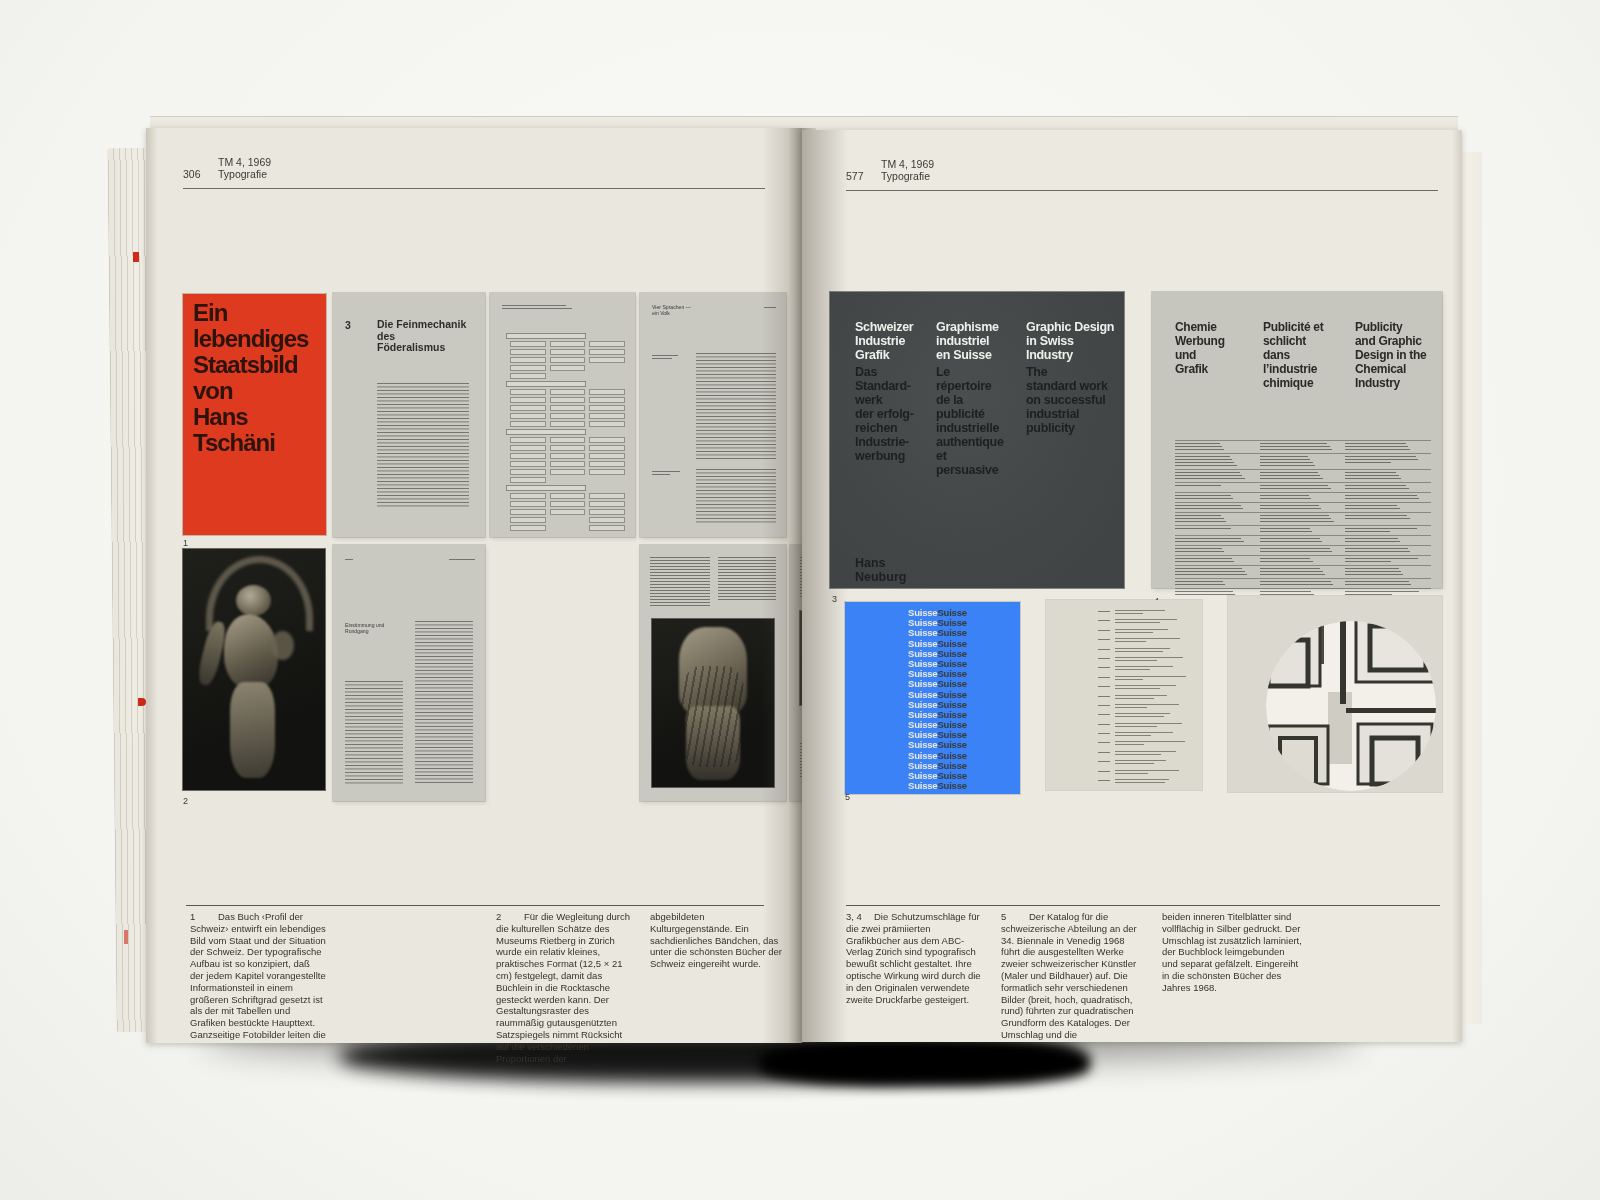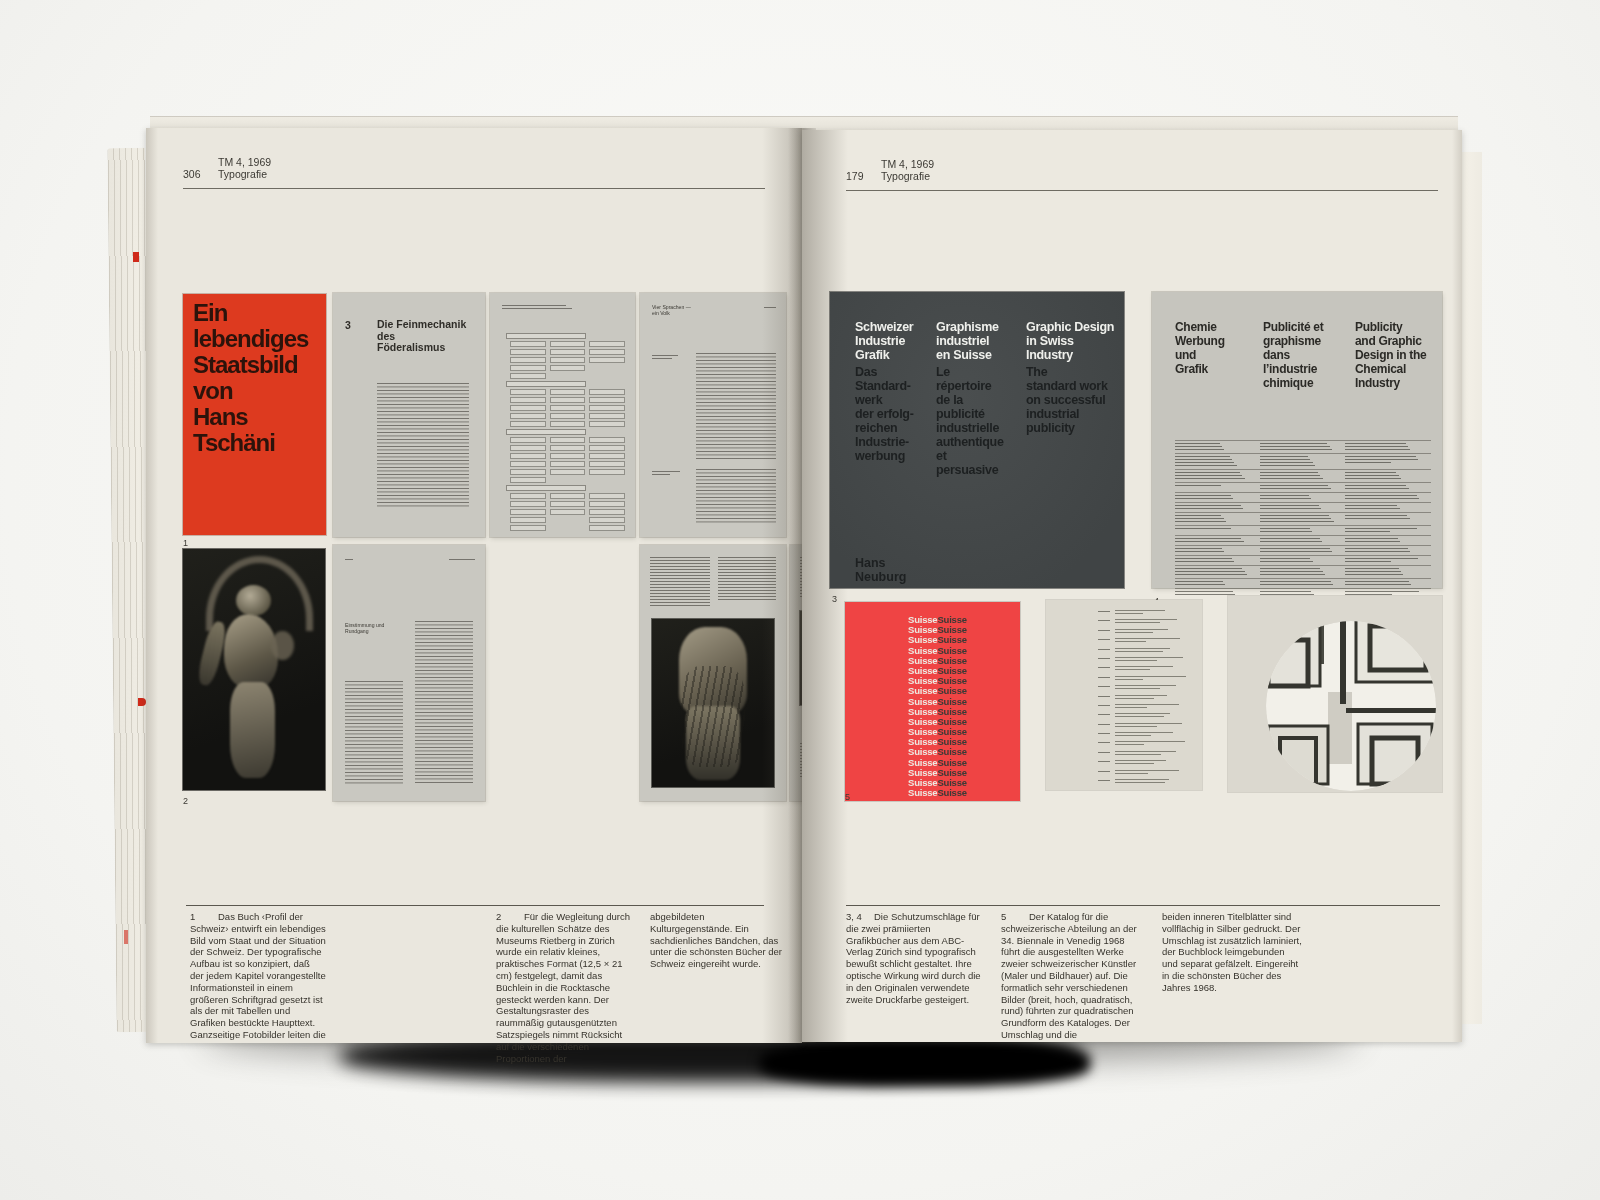--- a/index.html
+++ b/index.html
@@ -52,21 +52,21 @@
   .dk-title{font-weight:bold;font-size:12.5px;line-height:14px;letter-spacing:-.3px;color:#eff0ec;white-space:pre-line;}
   .dk-sub{font-weight:bold;font-size:12.5px;line-height:14px;letter-spacing:-.3px;color:#1d2021;white-space:pre-line;margin-top:3px;}
   .dk-author{font-weight:bold;font-size:12.5px;line-height:14px;color:#1d2021;white-space:pre-line;}
   
   .grey-cover{background:#c6c5be;box-shadow:0 0 0 1px rgba(105,102,93,.25),1px 2px 4px rgba(80,76,66,.18);}
   .gc-title{font-weight:bold;font-size:12px;line-height:14px;letter-spacing:-.3px;color:#2b2a26;white-space:pre-line;}
   .toc-row{border-top:1px solid rgba(75,73,65,.5);padding:2px 0 1px 0;display:flex;}
   .toc-cell{width:33.3%;padding-right:8px;box-sizing:border-box;}
   .toc-cell .gl{height:1px;background:rgba(55,53,47,.6);margin-bottom:2px;}
   
-  .suisse-panel{background:#ef4444;box-shadow:0 0 0 1px rgba(100,98,90,.25);overflow:hidden;padding-top:13px;}
+  .suisse-panel{background:#3b82f6;box-shadow:0 0 0 1px rgba(100,98,90,.25);overflow:hidden;padding-top:6px;}
   .suisse-row{height:10.2px;line-height:10.2px;padding-left:63px;font-size:9.5px;font-weight:bold;letter-spacing:-.2px;white-space:nowrap;}
   .s-light{color:#eceae2;}
   .s-dark{color:#3a3a36;}
   
   .catalog-rows{position:absolute;left:52px;top:10px;right:14px;bottom:6px;}
   .cat-row{display:flex;gap:5px;margin-bottom:3.4px;}
   .cat-year{width:12px;height:1px;background:rgba(60,58,50,.6);margin-top:1px;flex:none;}
   .cat-lines{flex:1;}
   .cat-lines .gl{height:1px;background:rgba(60,58,50,.55);margin-bottom:2px;}
   
@@ -303,21 +303,21 @@
       <span class="cap-num">2</span><span>Für die Wegleitung durch die kulturellen Schätze des Museums Rietberg in Zürich wurde ein relativ kleines, praktisches Format (12,5 × 21 cm) festgelegt, damit das Büchlein in die Rocktasche gesteckt werden kann. Der Gestaltungsraster des raummäßig gutausgenützten Satzspiegels nimmt Rücksicht auf die verschiedenen Proportionen der</span>
     </div>
     <div class="abs cap" style="left:504px;top:783px;width:136px;">
       <span class="cap-num"></span><span>abgebildeten Kulturgegenstände. Ein sachdienliches Bändchen, das unter die schönsten Bücher der Schweiz eingereiht wurde.</span>
     </div>
   </div>
 
   <div class="abs spine"></div>
 
   <div class="abs page page-right">
-    <div class="abs hdr-num" style="left:44px;top:40px;">179</div>
+    <div class="abs hdr-num" style="left:44px;top:40px;">577</div>
     <div class="abs hdr-journal" style="left:79px;top:28px;">TM 4, 1969
 Typografie</div>
     <div class="abs hdr-rule" style="left:44px;top:60px;width:592px;"></div>
 
     <div class="abs dark-cover" style="left:28px;top:162px;width:294px;height:296px;">
       <div class="abs" style="left:25px;top:28px;width:84px;">
         <div class="dk-title">Schweizer
 Industrie
 Grafik</div>
         <div class="dk-sub">Das
@@ -355,21 +355,21 @@
 Neuburg</div>
     </div>
     <div class="abs fig-label" style="left:30px;top:464px;">3</div>
 
     <div class="abs grey-cover" style="left:350px;top:162px;width:290px;height:296px;">
       <div class="abs gc-title" style="left:23px;top:28px;width:80px;">Chemie
 Werbung
 und
 Grafik</div>
       <div class="abs gc-title" style="left:111px;top:28px;width:86px;">Publicité et
-graphisme
+schlicht
 dans
 l’industrie
 chimique</div>
       <div class="abs gc-title" style="left:203px;top:28px;width:84px;">Publicity
 and Graphic
 Design in the
 Chemical
 Industry</div>
       <div class="abs" style="left:23px;top:148px;width:256px;">
           <div class="toc-row">

